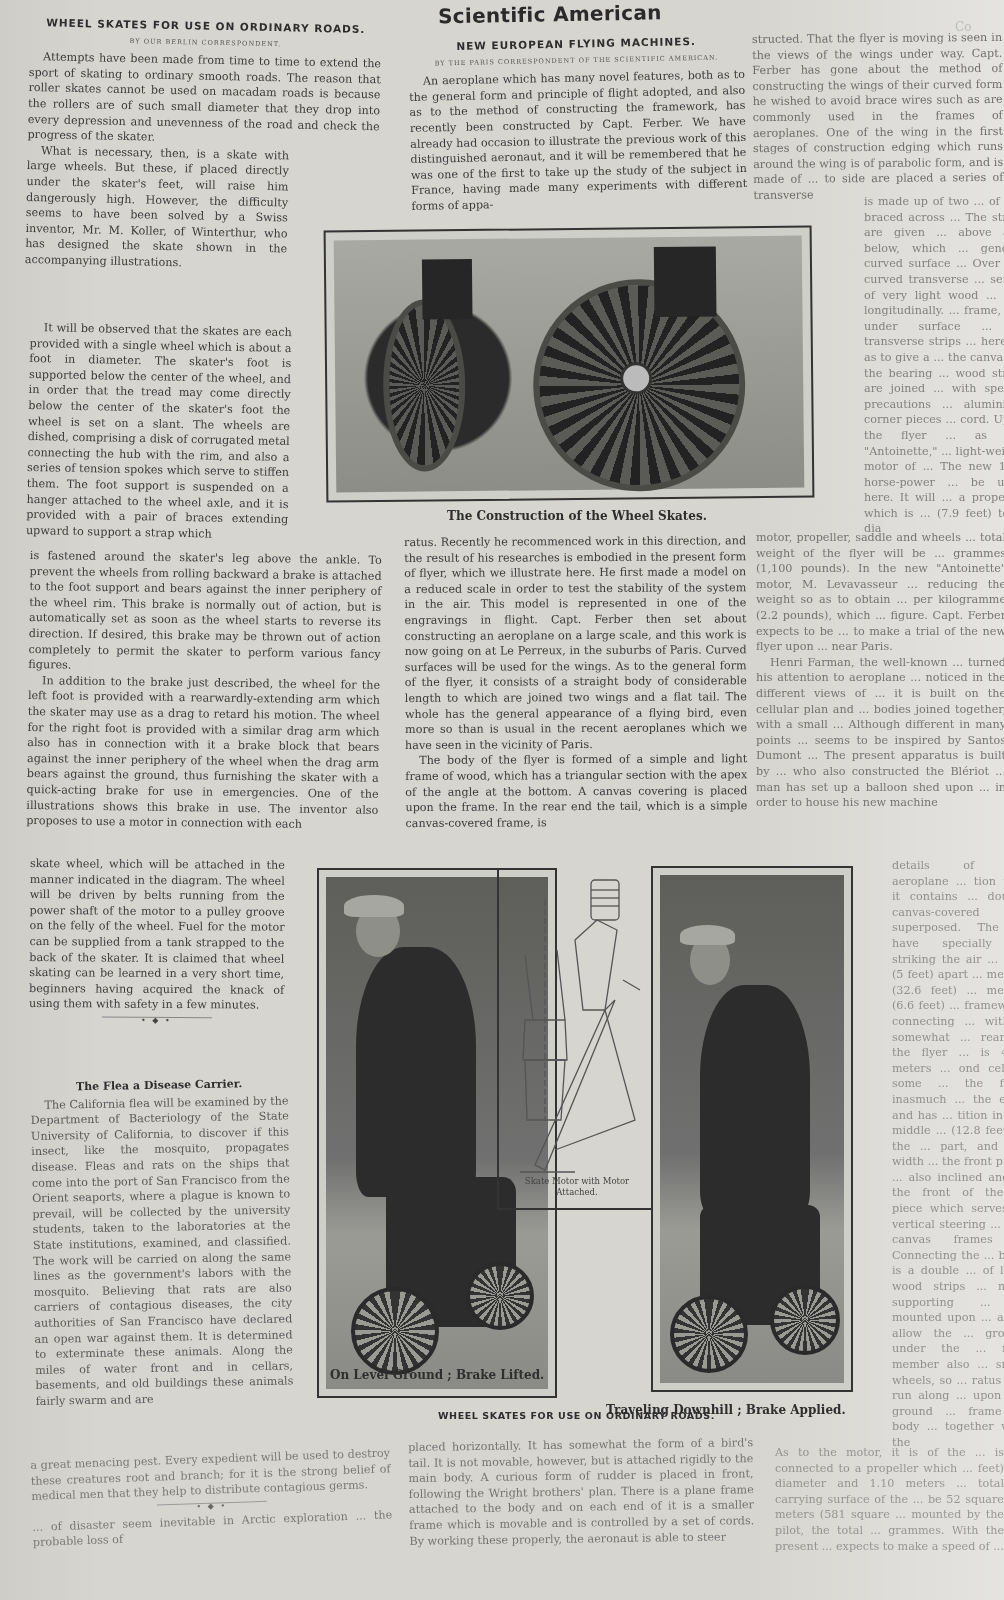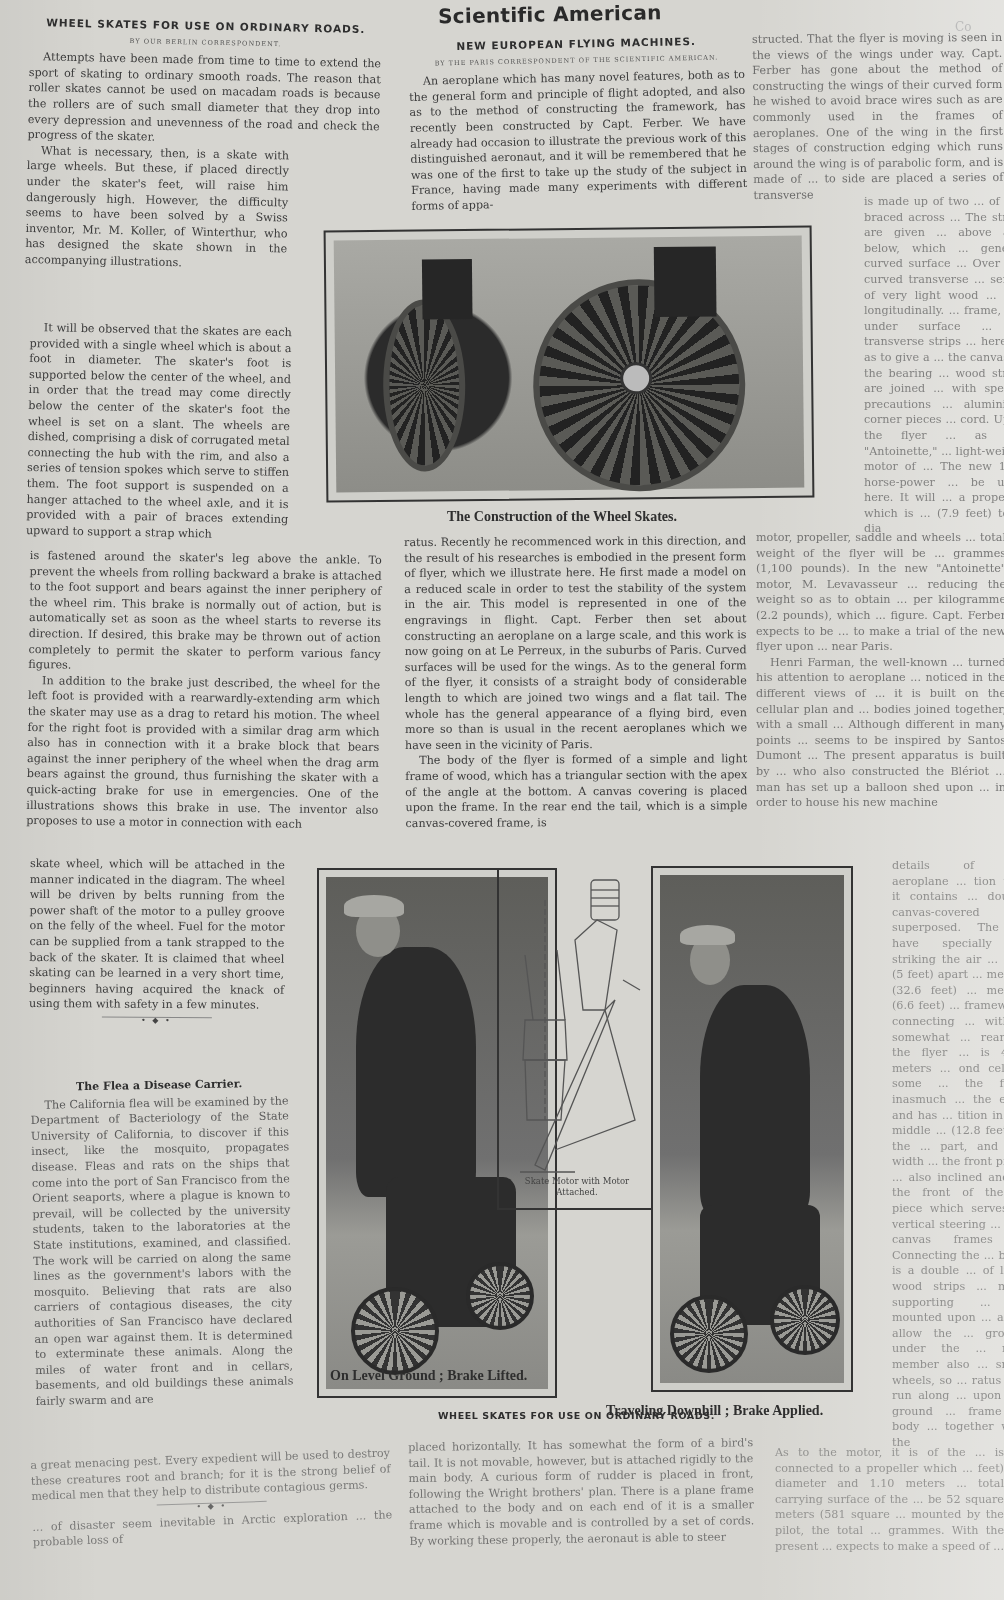--- a/index.html
+++ b/index.html
@@ -71,21 +71,21 @@
       linear-gradient(180deg, #a9a9a4, #8d8d88);
     position:relative;
   }
   .wheel {
     position:absolute; border-radius:50%; border:6px solid #4a4a47;
     background: repeating-conic-gradient(#222 0 6deg, #5a5a56 6deg 12deg);
   }
   .hub { position:absolute; border-radius:50%; background:#bbb; border:3px solid #333; }
   .block { position:absolute; background:#262626; }
   .caption {
-    position:absolute; font-weight:bold; font-size:14px; color:#2e2e2e; white-space:nowrap;font-family:Liberation Serif, serif;
+    position:absolute; font-weight:bold; font-size:12px; color:#2e2e2e; white-space:nowrap;
   }
   .person-frame { position:absolute; border:2px solid #333; background:#cfcfca; padding:7px; }
   .person-photo {
     width:100%; height:100%; position:relative; overflow:hidden;
     background: linear-gradient(180deg, #5e5e5a 0%, #707070 55%, #9b9b96 70%, #8a8a86 100%);
   }
   .figure-body {
     position:absolute; background:#2c2c2c; border-radius:40% 40% 10% 10%;
   }
   .head { position:absolute; background:#8f8f8a; border-radius:50%; }

